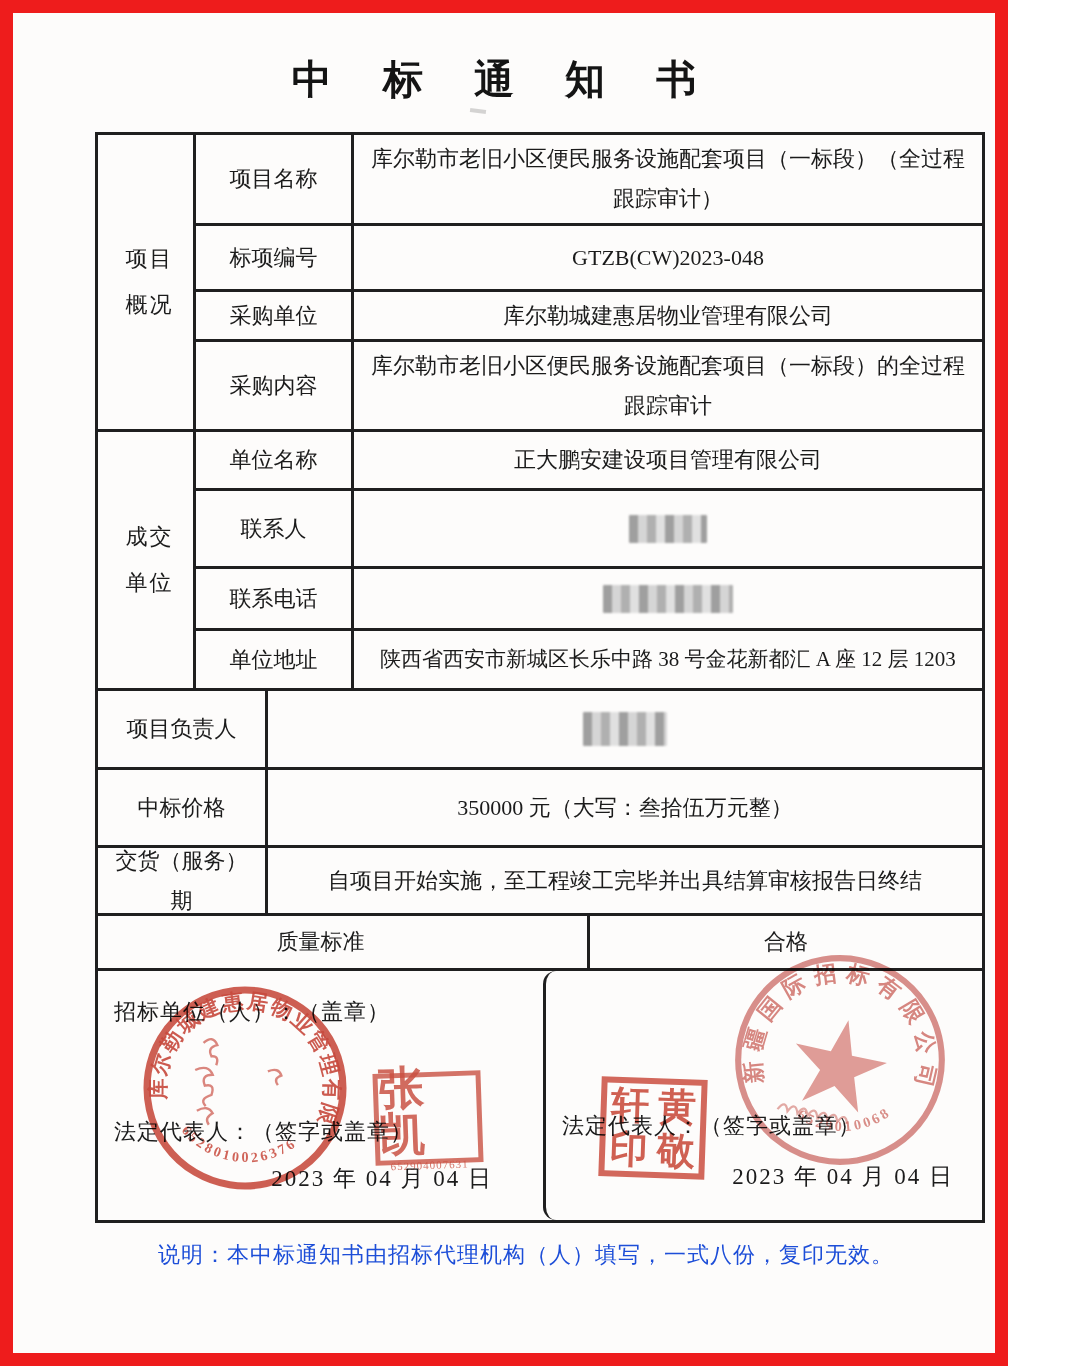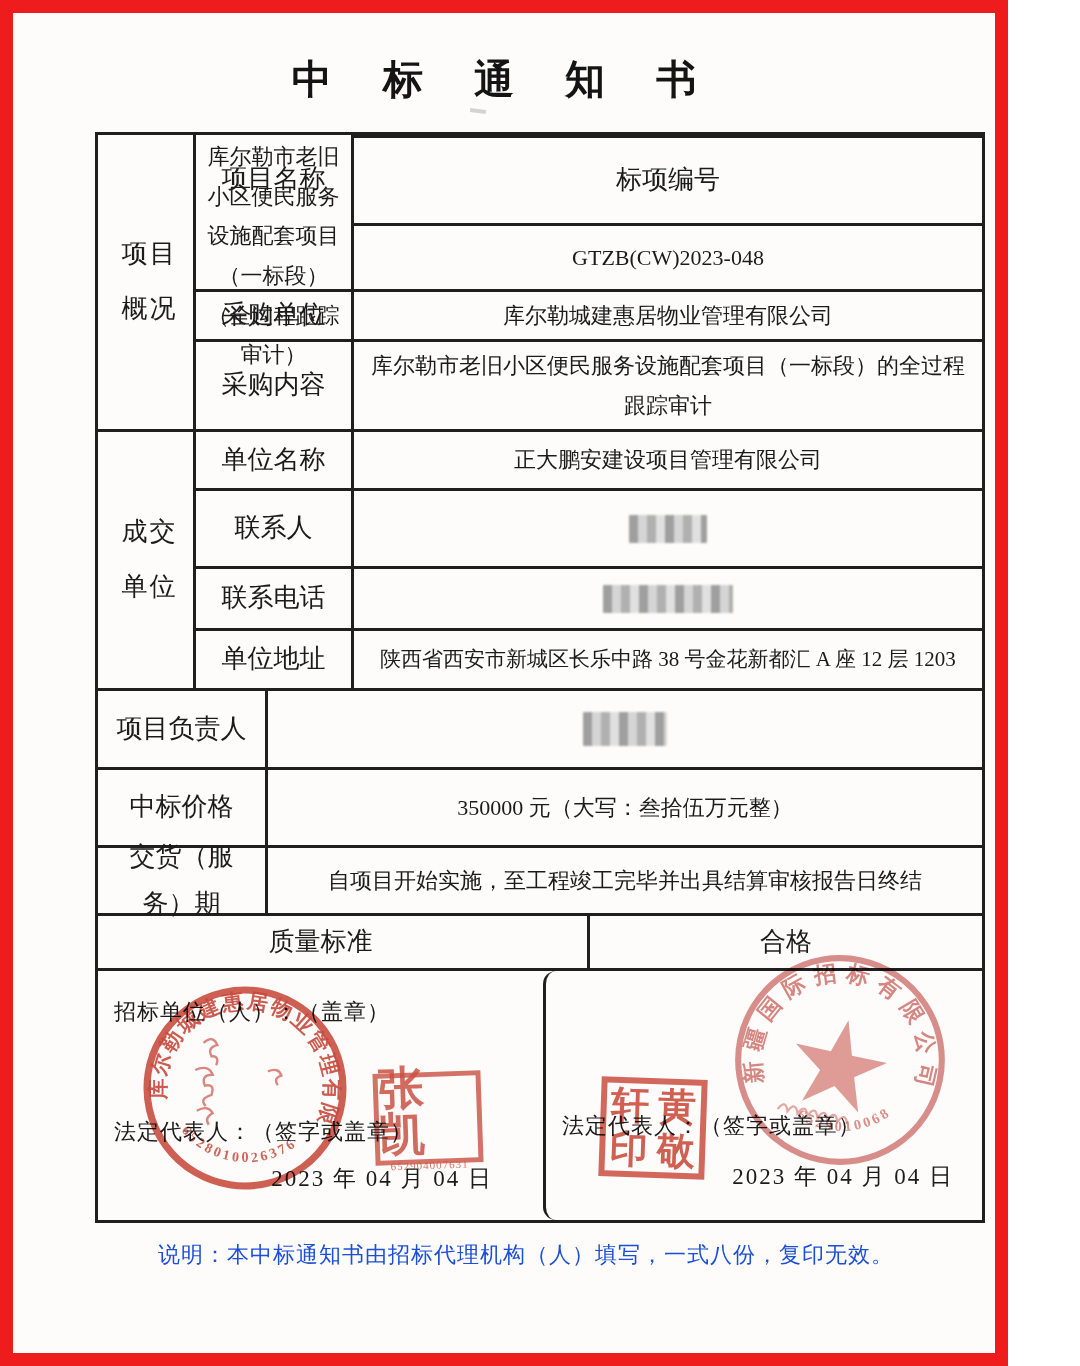--- a/index.html
+++ b/index.html
@@ -19,21 +19,21 @@
 
   .tbl{position:absolute; left:95px; top:132px; width:890px; box-sizing:border-box;
     border:3px solid #1f1f1f; background:transparent;}
   .grp{display:grid; box-sizing:border-box;}
   .grpA{grid-template-columns:95px 158px 1fr; grid-template-rows:88px 66px 50px 90px;}
   .grpB{grid-template-columns:95px 158px 1fr; grid-template-rows:56px 78px 62px 60px; border-top:3px solid #1f1f1f;}
   .grpC{grid-template-columns:167px 1fr; grid-template-rows:76px 78px 68px; border-top:3px solid #1f1f1f;}
   .grpD{grid-template-columns:445px 1fr; grid-template-rows:52px; border-top:3px solid #1f1f1f;gap:44px;}
   .grpE{grid-template-columns:445px 1fr; height:252px; border-top:3px solid #1f1f1f;}
   .c{display:flex; align-items:center; justify-content:center; text-align:center;
-    font-size:26px; line-height:1.8; box-sizing:border-box; padding:2px 10px; color:#1b1b1b;}
+    font-size:22px; line-height:1.8; box-sizing:border-box; padding:2px 10px; color:#1b1b1b;}
   .bl{border-left:3px solid #1f1f1f;}
   .bt{border-top:3px solid #1f1f1f;}
   .span4{grid-row:1/5;margin-left:8px;}
   .vlabel{line-height:2.1; letter-spacing:2px;}
   .val{font-size:22px;}
   .addr{font-size:21px;}
 
   .redact{display:inline-block; border-radius:1px; filter:blur(1px); opacity:.85;
     background-image:
       repeating-linear-gradient(90deg,#8f8f8f 0 9px,#cfcfcf 9px 18px,#a3a3a3 18px 27px,#dcdcdc 27px 36px),
@@ -71,22 +71,22 @@
   <div class="tbl">
 
     <div class="grp grpA">
       <div class="c span4 vlabel">
         <div>
           <div>项目</div>
           <div>概况</div>
         </div>
       </div>
       <div class="c bl">项目名称</div>
+      <div class="c bl val">库尔勒市老旧小区便民服务设施配套项目（一标段）（全过程跟踪审计）</div>
       <div class="c bl bt">标项编号</div>
-      <div class="c bl val">库尔勒市老旧小区便民服务设施配套项目（一标段）（全过程跟踪审计）</div>
       <div class="c bl bt val">GTZB(CW)2023-048</div>
       <div class="c bl bt">采购单位</div>
       <div class="c bl bt val">库尔勒城建惠居物业管理有限公司</div>
       <div class="c bl bt">采购内容</div>
       <div class="c bl bt val">库尔勒市老旧小区便民服务设施配套项目（一标段）的全过程跟踪审计</div>
     </div>
 
     <div class="grp grpB">
       <div class="c span4 vlabel">
         <div>

